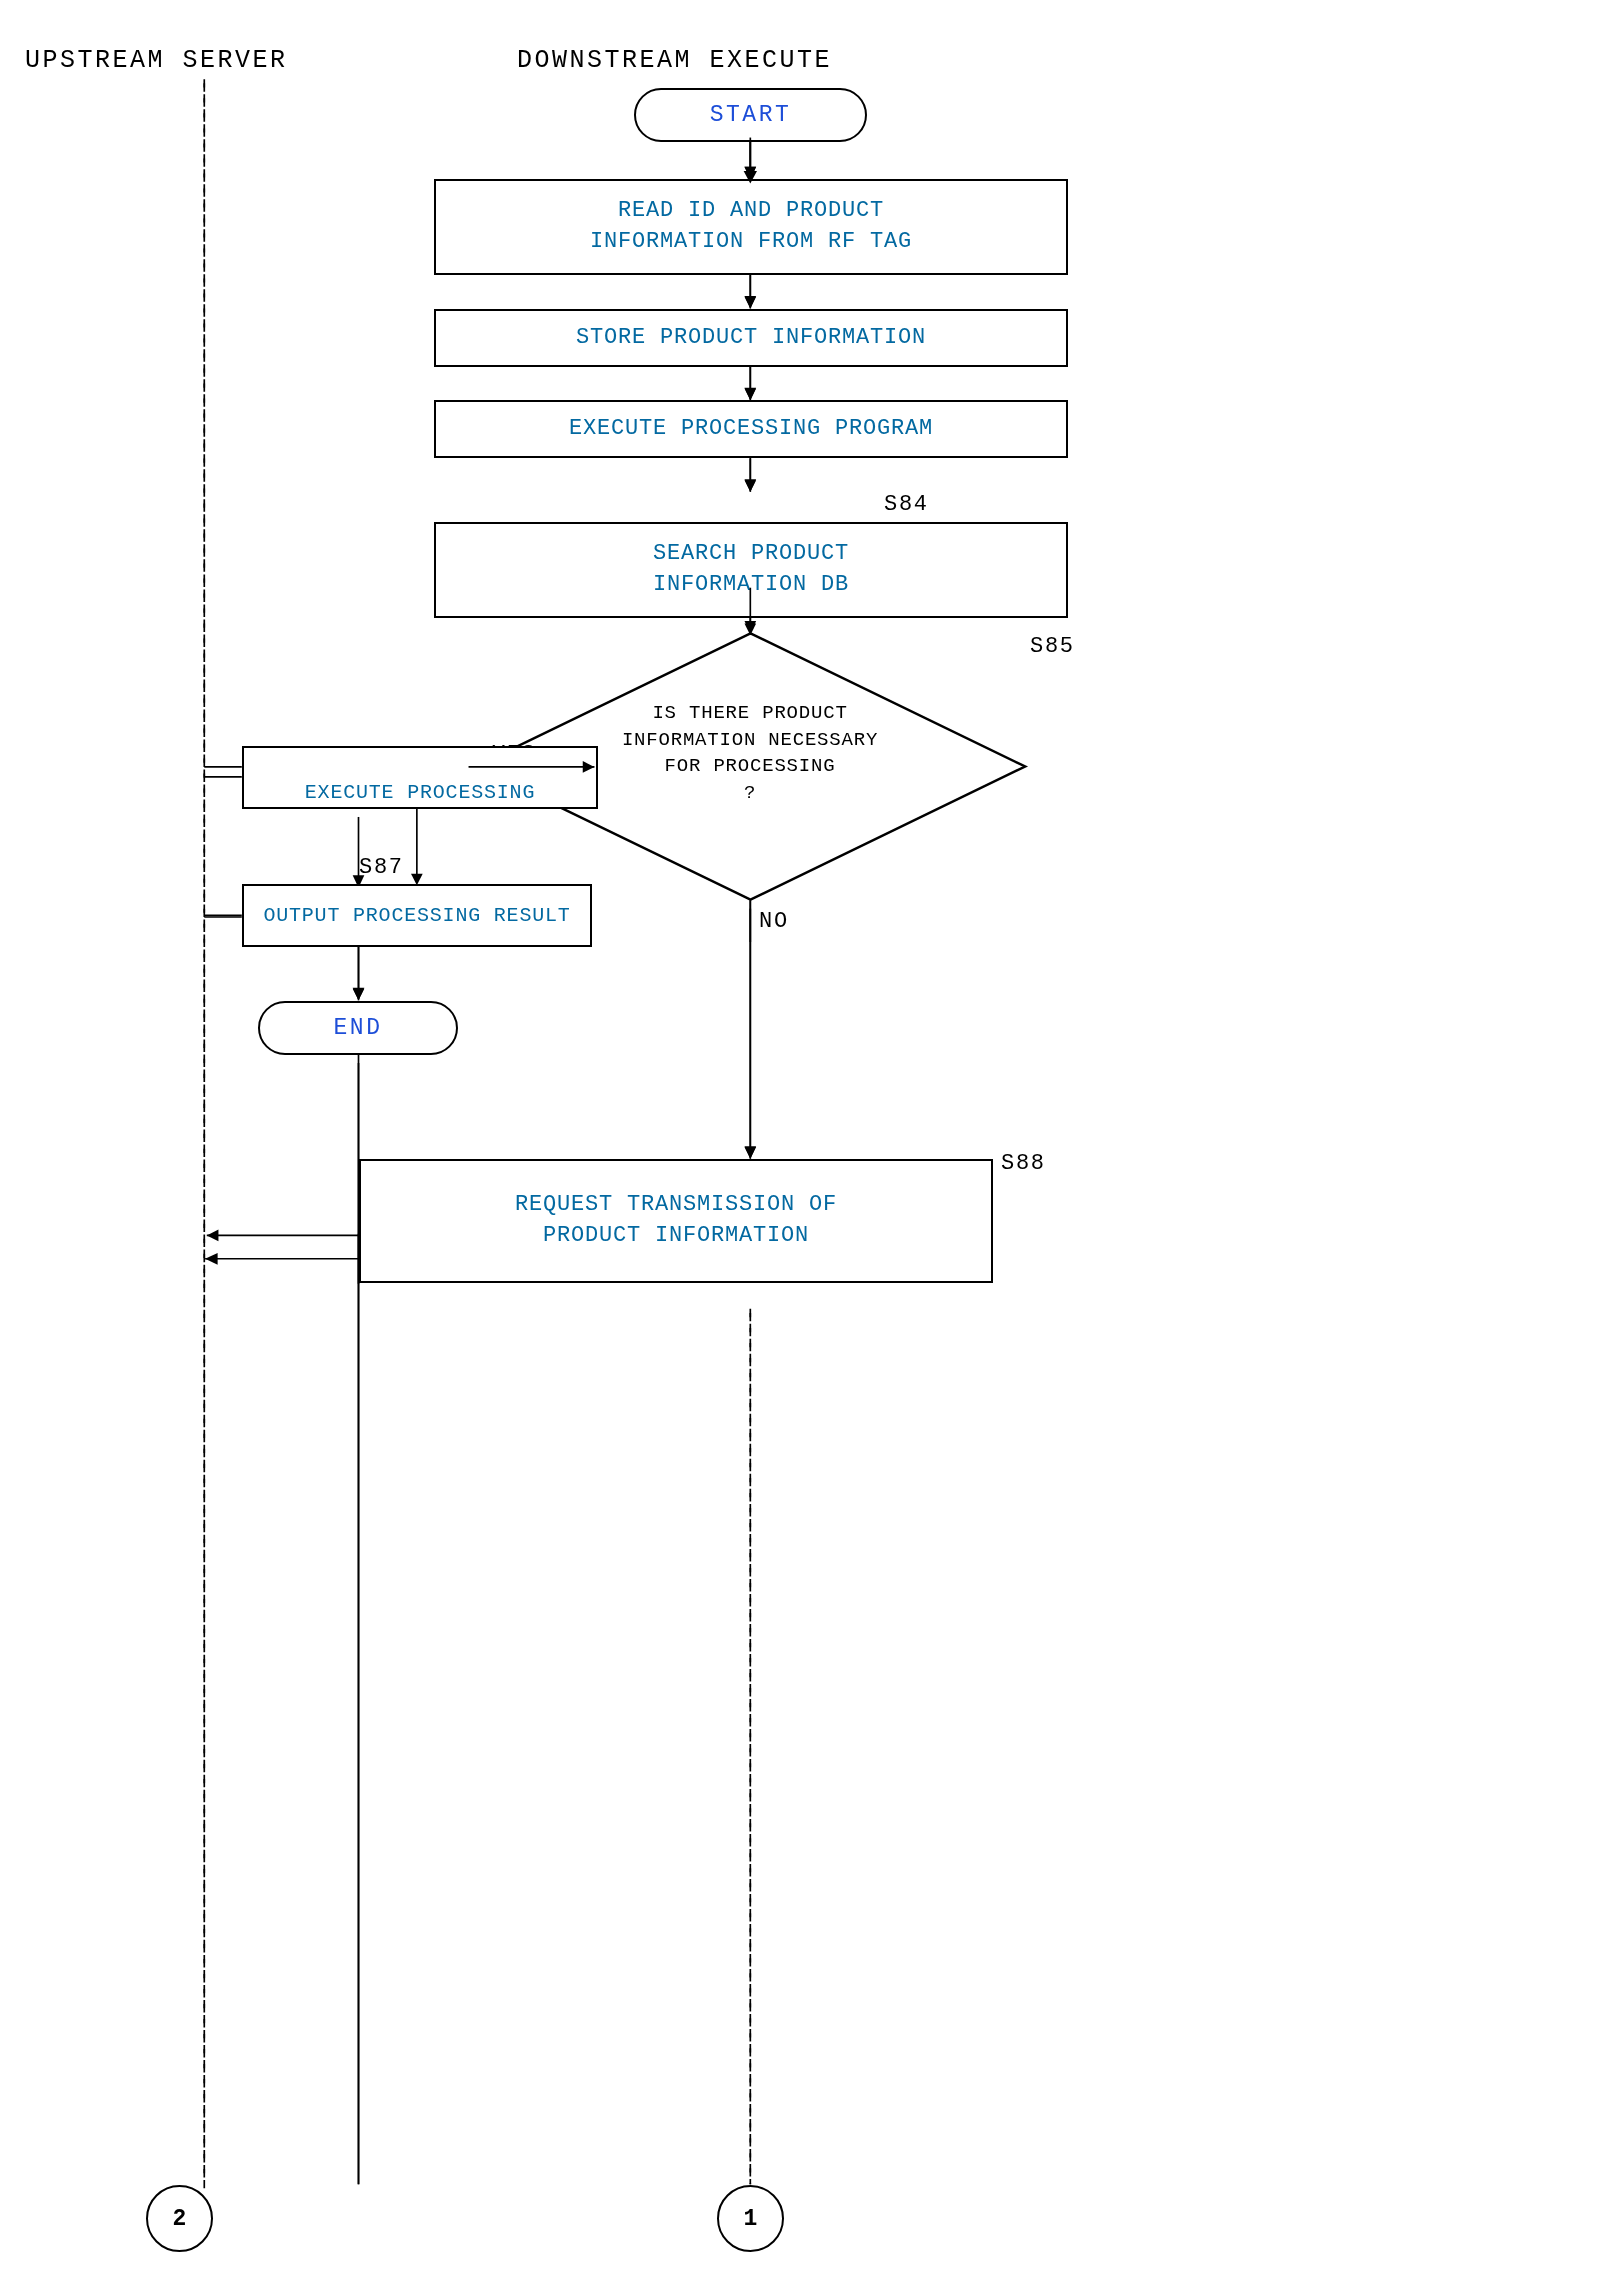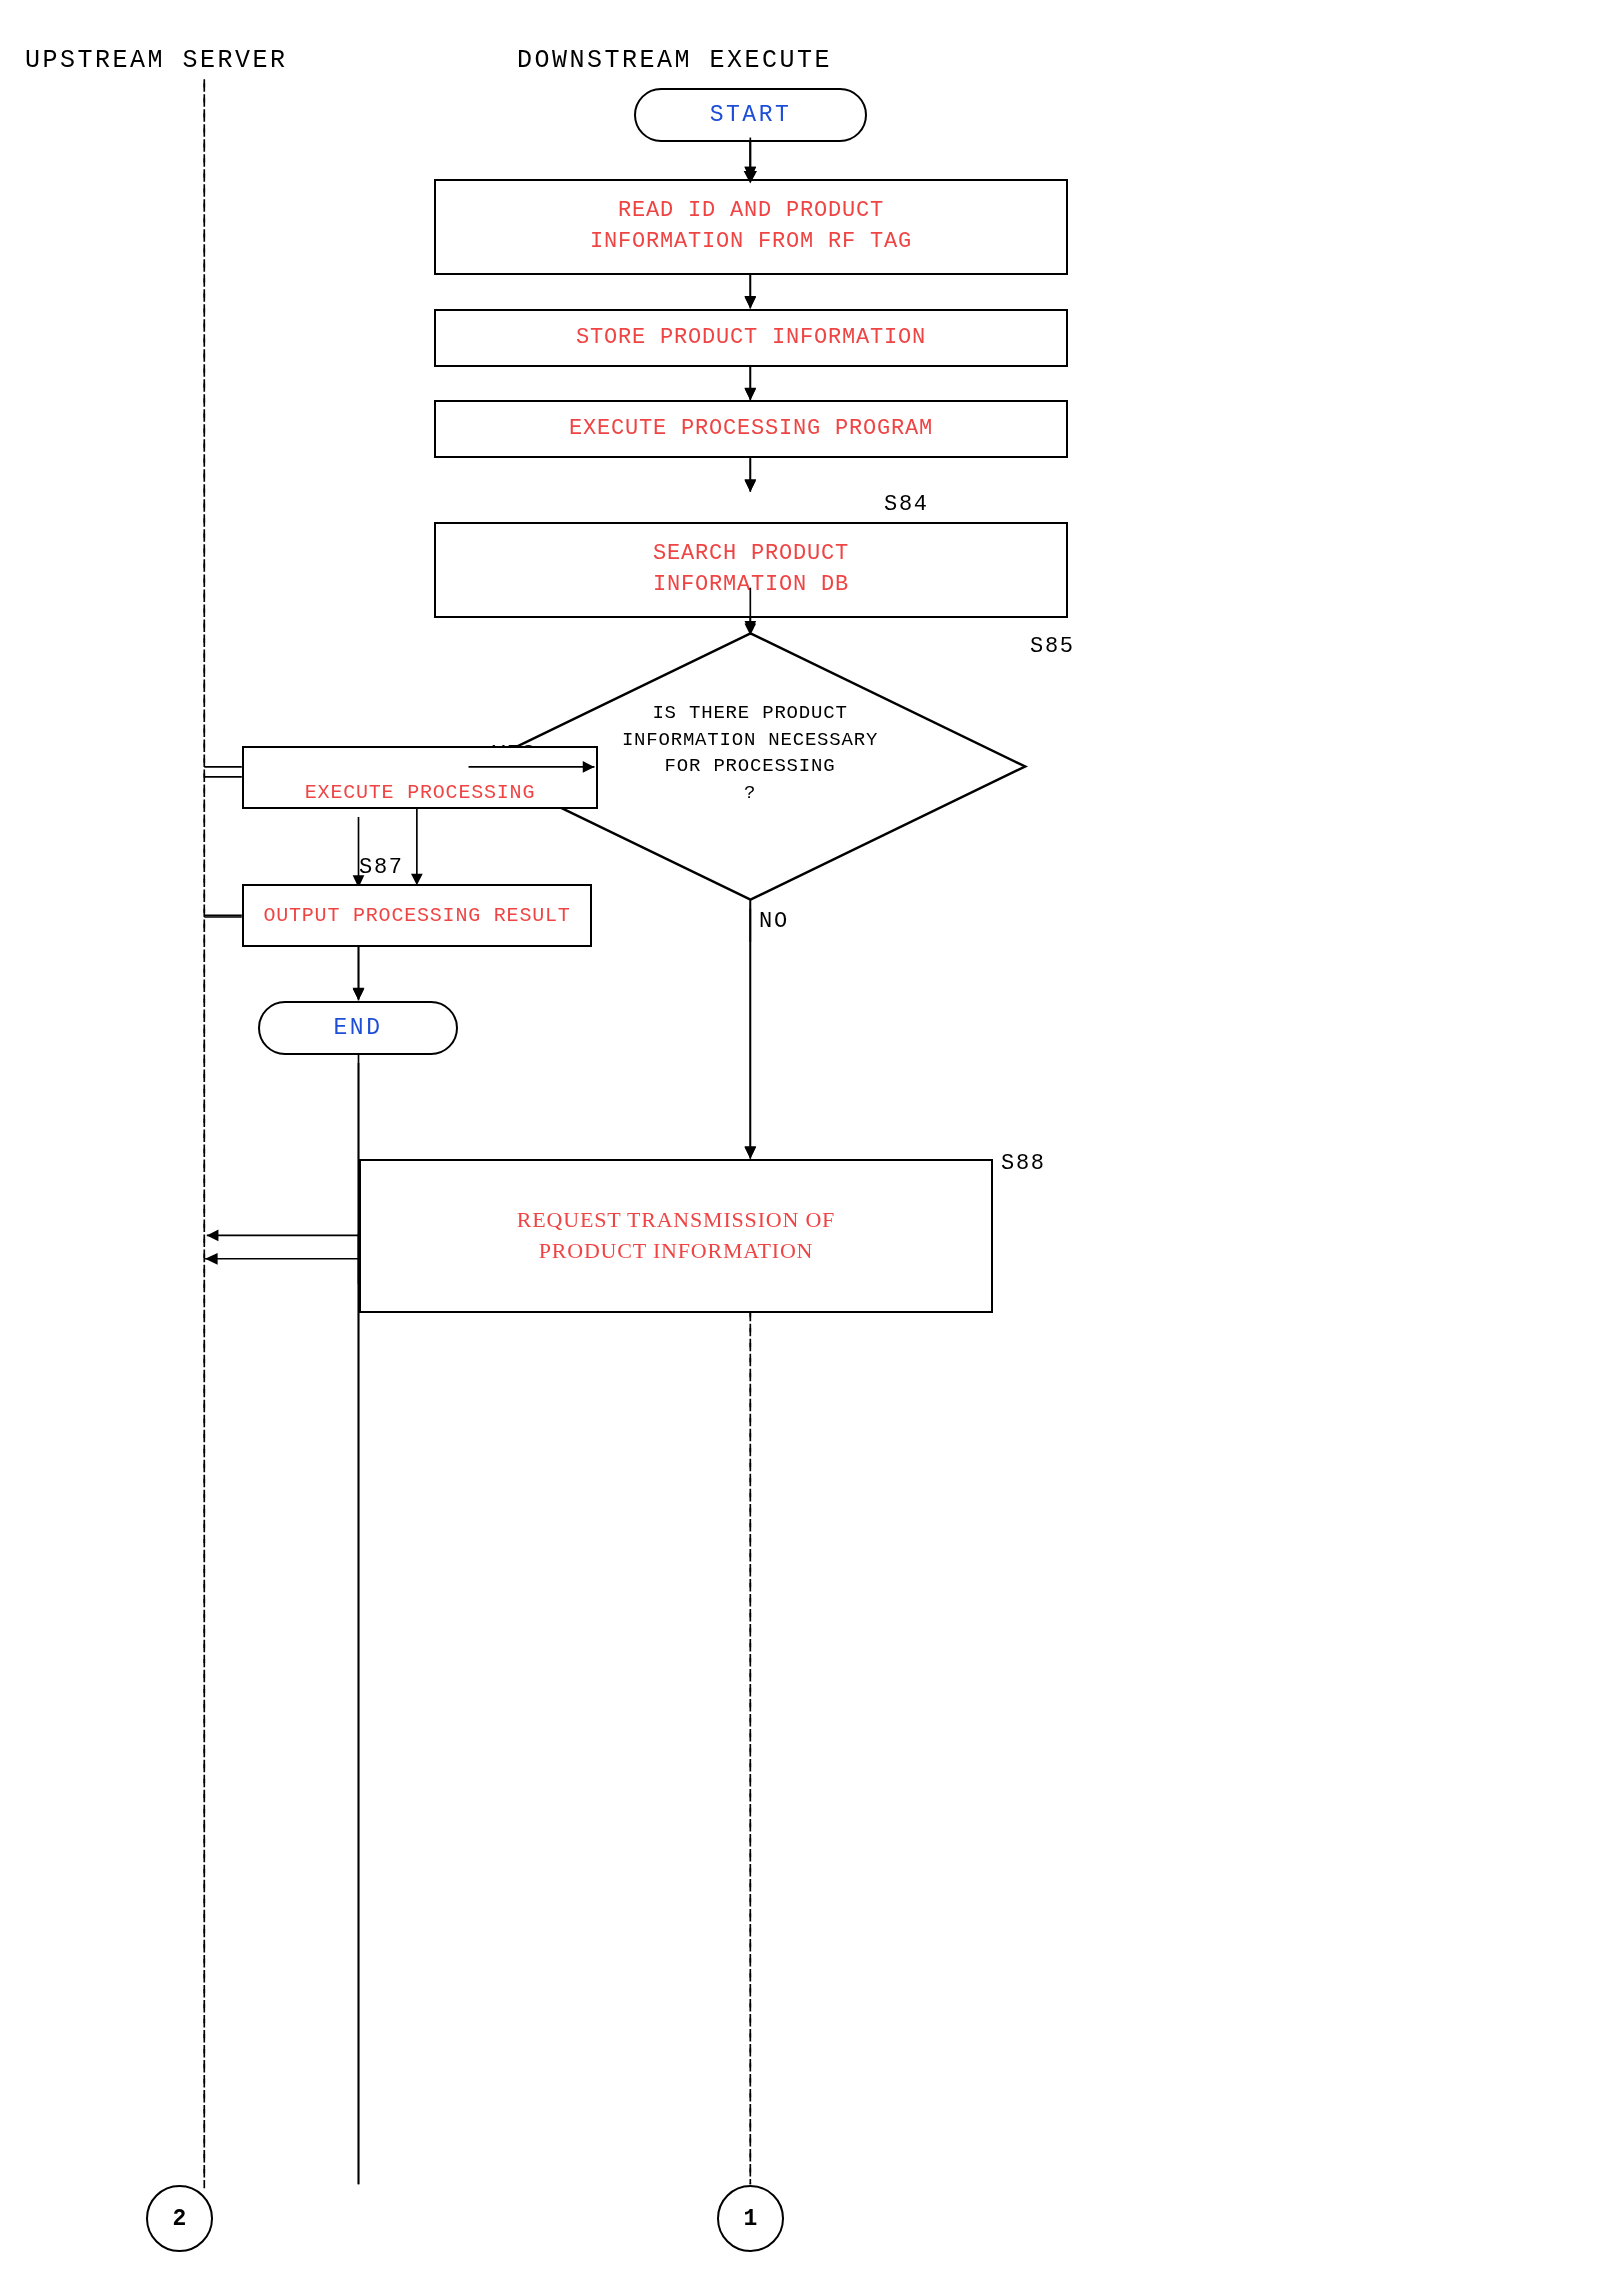--- a/index.html
+++ b/index.html
@@ -29,21 +29,21 @@
       position: absolute;
       border: 2.5px solid #000;
       background: #fff;
       display: flex;
       align-items: center;
       justify-content: center;
       text-align: center;
       font-family: 'Courier New', Courier, monospace;
       font-size: 22px;
       letter-spacing: 0.8px;
-      color: #ef4444;
+      color: #0369a1;
       line-height: 1.4;
     }
     .rounded-box {
       position: absolute;
       border: 2.5px solid #000;
       border-radius: 33px;
       background: #fff;
       display: flex;
       align-items: center;
       justify-content: center;
@@ -186,21 +186,21 @@
   <div class="label" style="left: 359px; top: 855px; font-size: 22px;">S87</div>
 
   <div class="box" style="left: 242px; top: 884px; width: 350px; height: 63px; font-size: 20px;">
     <span>OUTPUT PROCESSING RESULT</span>
   </div>
 
   <div class="rounded-box" style="left: 258px; top: 1001px; width: 200px; height: 54px; font-size: 23px; letter-spacing: 2.5px;">END</div>
 
   <div class="label" style="left: 1001px; top: 1151px; font-size: 22px;">S88</div>
 
-  <div class="box" style="left: 359px; top: 1159px; width: 634px; height: 154px; font-size: 22px; font-family: Liberation Serif, serif;">
+  <div class="box" style="left: 359px; top: 1159px; width: 634px; height: 124px; font-size: 22px;">
     <span>REQUEST TRANSMISSION OF<br>PRODUCT INFORMATION</span>
   </div>
 
   <svg style="position:absolute;top:0;left:0;width:1614px;height:2295px;pointer-events:none;" viewBox="0 0 1936 2753" width="1614" height="2295">
 
     <line x1="900" y1="165" x2="900" y2="215" stroke="#000" stroke-width="2"></line>
     <polygon points="900,220 892,205 908,205" fill="#000"></polygon>
 
     <line x1="900" y1="170" x2="900" y2="212" stroke="#000" stroke-width="2"></line>
     <polygon points="900,215 893,200 907,200" fill="#000"></polygon>

